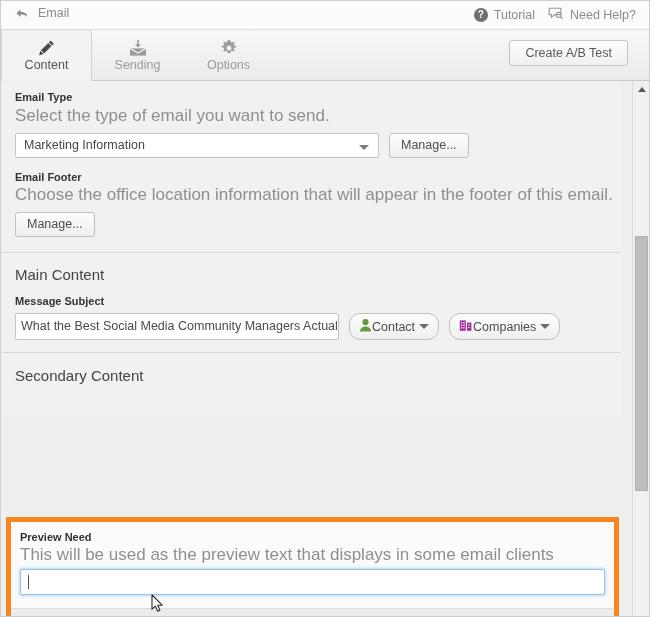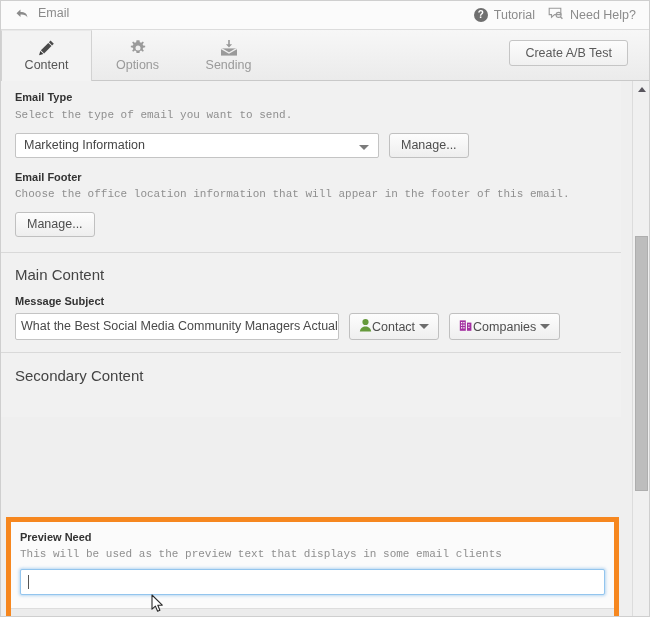--- a/index.html
+++ b/index.html
@@ -162,24 +162,23 @@
   .h-title {
     font-size: 11px;
     font-weight: bold;
     color: #333333;
   }
   .h-big {
     font-size: 15px;
     color: #444444;
   }
   .desc {
-    font-size: 11px;
+    font-size: 17px;
     color: #8f8f8f;
     line-height: 17px;
-    font-family: Liberation Mono, monospace;
   }
   .helplink {
     color: #8f8f8f;
     text-decoration: underline;
     cursor: pointer;
   }
 
   .row { display: flex; gap: 10px; }
 
   .select {
@@ -238,21 +237,21 @@
     line-height: 25px;
   }
   .tokbtn {
     height: 27px;
     display: flex;
     align-items: center;
     gap: 0;
     padding: 0 9px;
     background: linear-gradient(to bottom, #fdfdfd 0%, #efefef 100%);
     border: 1px solid #c0c0c0;
-    border-radius: 3px;
+    border-radius: 11px;
     cursor: pointer;
     box-sizing: border-box;
   }
   .tokbtn .tl {
     font-size: 12.5px;
     color: #4e4e4e;
   }
   .tokcaret {
     width: 0; height: 0;
     border-left: 5px solid transparent;
@@ -423,37 +422,37 @@
           <path d="M12.6 1.6 l3.2 3.2 -1.7 1.7 -3.2 -3.2 z" fill="#4a4a4a"></path>
           <path d="M10.3 3.9 l3.2 3.2 -7.4 7.4 -3.2 -3.2 z" fill="#4a4a4a"></path>
           <path d="M2.3 12.0 l3.1 3.1 -4.3 1.2 z" fill="#3a3a3a"></path>
         </svg>
       </span>
       <span class="tlabel">Content</span>
     </div>
 
     <div class="tab">
       <span class="ticon">
-        <svg width="18" height="18" viewBox="0 0 18 18">
-          <path d="M9 1.2 l1.5 0 0.35 2.0 1.35 0.56 1.6 -1.25 1.06 1.06 -1.25 1.6 0.56 1.35 2.0 0.35 0 1.5 -2.0 0.35 -0.56 1.35 1.25 1.6 -1.06 1.06 -1.6 -1.25 -1.35 0.56 -0.35 2.0 -1.5 0 -1.5 0 -0.35 -2.0 -1.35 -0.56 -1.6 1.25 -1.06 -1.06 1.25 -1.6 -0.56 -1.35 -2.0 -0.35 0 -1.5 2.0 -0.35 0.56 -1.35 -1.25 -1.6 1.06 -1.06 1.6 1.25 1.35 -0.56 0.35 -2.0 z" fill="#9a9a9a"></path>
-          <circle cx="9" cy="9" r="2.5" fill="#efefef"></circle>
-        </svg>
-      </span>
-      <span class="tlabel">Options</span>
-    </div>
-
-    <div class="tab">
-      <span class="ticon">
         <svg width="20" height="18" viewBox="0 0 20 18">
           <path d="M9.2 1 h1.6 v4.2 h2.3 l-3.1 3.4 -3.1 -3.4 h2.3 z" fill="#9a9a9a"></path>
           <path d="M2 9.4 h16 v7.2 h-16 z" fill="#9a9a9a"></path>
           <path d="M2 9.4 l8 4.6 l8 -4.6" fill="none" stroke="#efefef" stroke-width="1.3"></path>
         </svg>
       </span>
       <span class="tlabel">Sending</span>
+    </div>
+
+    <div class="tab">
+      <span class="ticon">
+        <svg width="18" height="18" viewBox="0 0 18 18">
+          <path d="M9 1.2 l1.5 0 0.35 2.0 1.35 0.56 1.6 -1.25 1.06 1.06 -1.25 1.6 0.56 1.35 2.0 0.35 0 1.5 -2.0 0.35 -0.56 1.35 1.25 1.6 -1.06 1.06 -1.6 -1.25 -1.35 0.56 -0.35 2.0 -1.5 0 -1.5 0 -0.35 -2.0 -1.35 -0.56 -1.6 1.25 -1.06 -1.06 1.25 -1.6 -0.56 -1.35 -2.0 -0.35 0 -1.5 2.0 -0.35 0.56 -1.35 -1.25 -1.6 1.06 -1.06 1.6 1.25 1.35 -0.56 0.35 -2.0 z" fill="#9a9a9a"></path>
+          <circle cx="9" cy="9" r="2.5" fill="#efefef"></circle>
+        </svg>
+      </span>
+      <span class="tlabel">Options</span>
     </div>
 
     <button class="ab-btn">Create A/B Test</button>
   </div>
 
   <div class="body-area">
 
     <div class="content-col">
 
       <div class="sect light" style="padding:10px 0 0 0; height:171px;">

